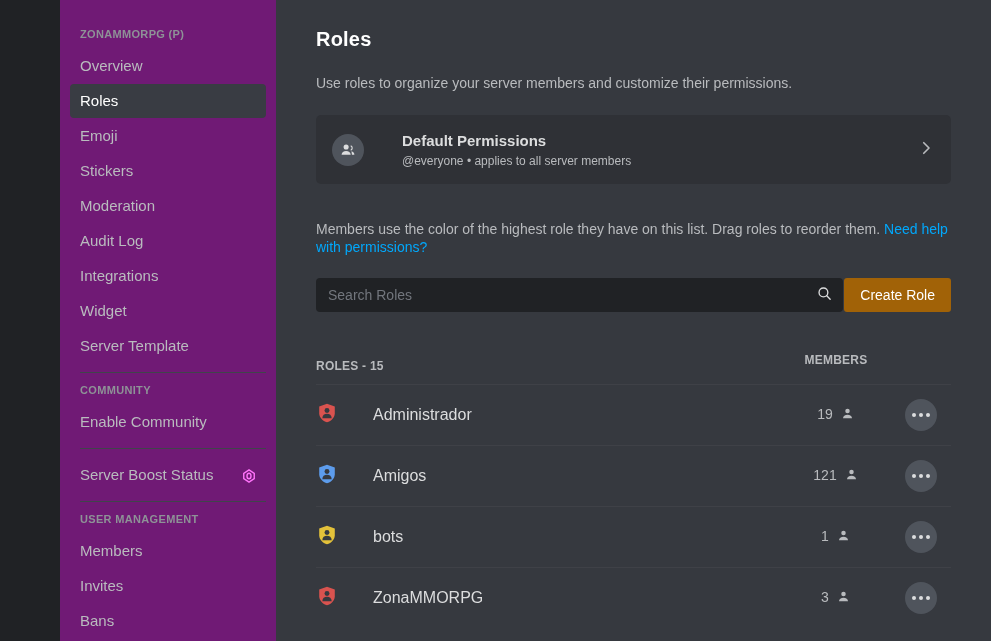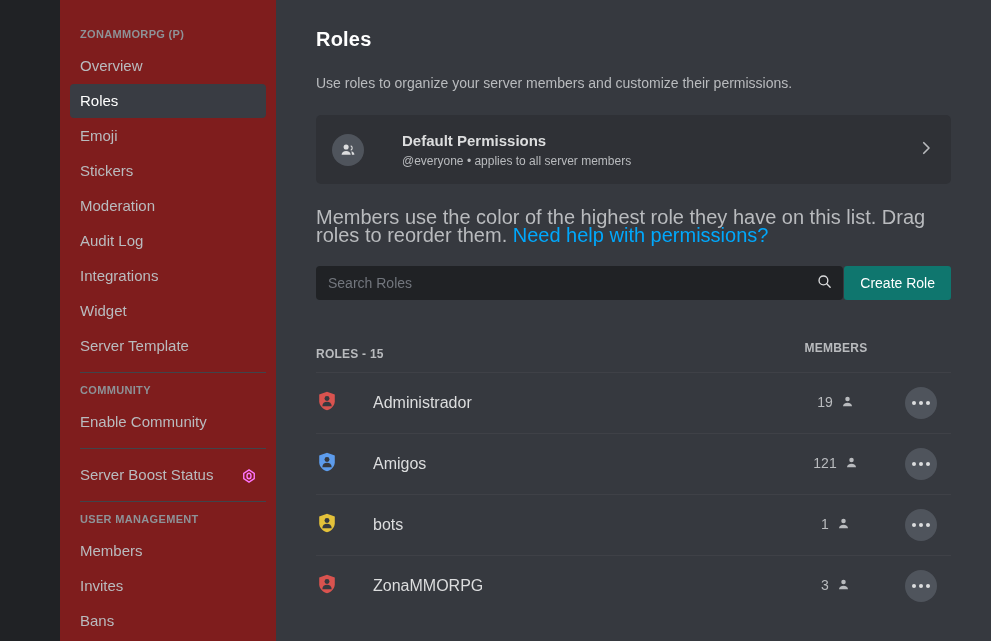--- a/index.html
+++ b/index.html
@@ -7,21 +7,21 @@
     width:991px; height:641px;
     background:#202225;
     font-family:"Liberation Sans", sans-serif;
     overflow:hidden;
   }
   .app { display:flex; width:991px; height:641px; }
 
   
   .sidebar-strip { width:60px; height:641px; background:#202225; flex:none; }
   .sidebar {
-    width:216px; height:641px; background:#7f1d1d; flex:none;
+    width:216px; height:641px; background:#701a75; flex:none;
     padding-top:26px; overflow:hidden;
   }
   .sb-header {
     font-size:11px; font-weight:bold; letter-spacing:.03em;
     color:#8e9297; text-transform:uppercase;
     padding:0 10px 6px 20px; line-height:16px;
   }
   .sb-item {
     height:34px; margin:1px 10px; padding:0 10px;
     display:flex; align-items:center; justify-content:space-between;
@@ -52,37 +52,37 @@
   .perm-avatar {
     width:32px; height:32px; border-radius:50%; background:#4f545c;
     display:flex; align-items:center; justify-content:center; flex:none;
   }
   .perm-text { margin-left:19px; flex:1; }
   .perm-title { color:#dcddde; font-size:15px; font-weight:bold; line-height:19px; }
   .perm-desc { color:#b9bbbe; font-size:12px; line-height:16px; margin-top:3px; }
   .chev { flex:none; }
 
   .hint {
-    margin-top:24px; color:#b9bbbe; font-size:20px; line-height:18px;
+    margin-top:36px; color:#b9bbbe; font-size:14px; line-height:18px;
     max-width:660px;
   }
   .hint a { color:#00a8fc; text-decoration:none; }
 
   .toolbar { margin-top:22px; display:flex; align-items:center; gap:1px; }
   .search-wrap {
     flex:1; height:34px; background:#202225; border-radius:4px;
     display:flex; align-items:center; padding:0 10px 0 12px;
   }
   .search-input {
     flex:1; background:transparent; border:none; outline:none;
     color:#dcddde; font-size:14px; font-family:"Liberation Sans", sans-serif;
   }
   .search-input::placeholder { color:#72767d; }
   .btn-create {
-    height:34px; padding:0 16px; background:#0f766e; color:#fff;
+    height:34px; padding:0 16px; background:#a16207; color:#fff;
     border:none; border-radius:3px; font-size:14px; font-weight:500;
     font-family:"Liberation Sans", sans-serif; cursor:pointer; white-space:nowrap;
   }
 
   .thead {
     margin-top:35px; display:flex; align-items:center;
     color:#b9bbbe; font-size:12px; font-weight:bold; letter-spacing:.02em;
     text-transform:uppercase; padding-bottom:11px;
   }
   .th-roles { flex:1;margin-top:12px; }

